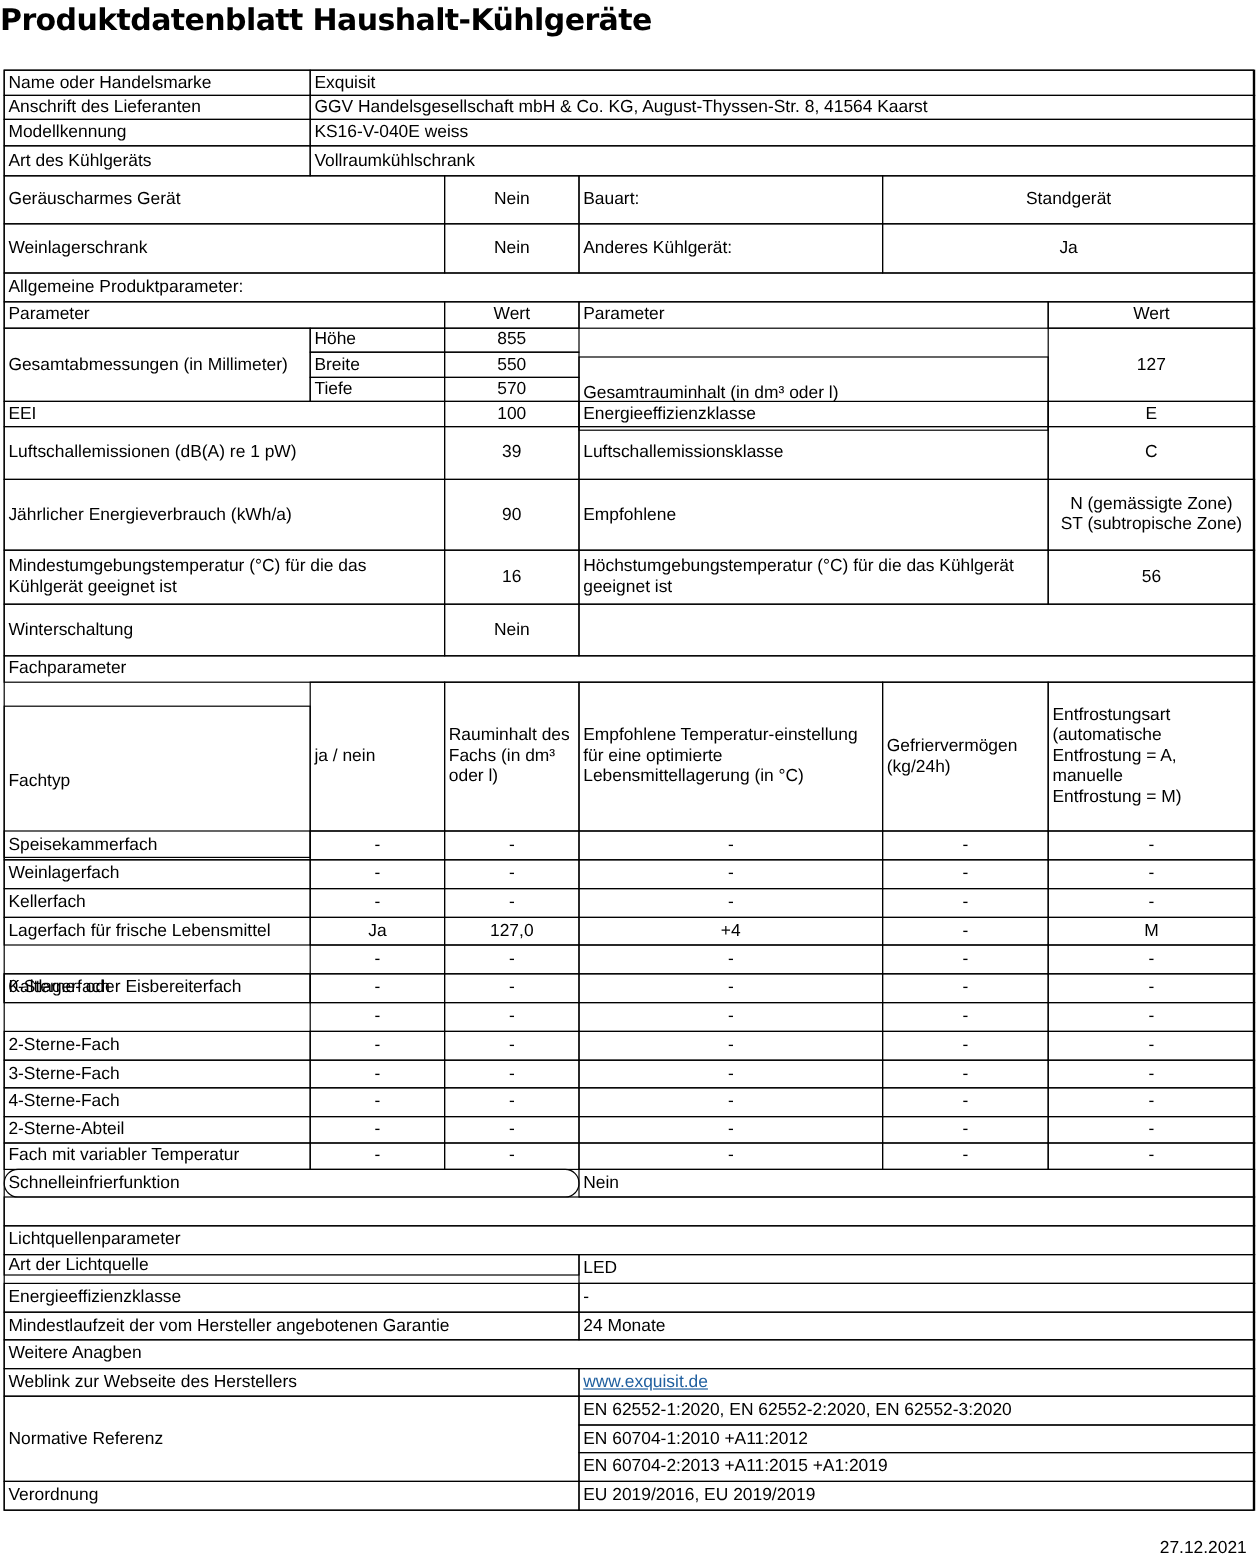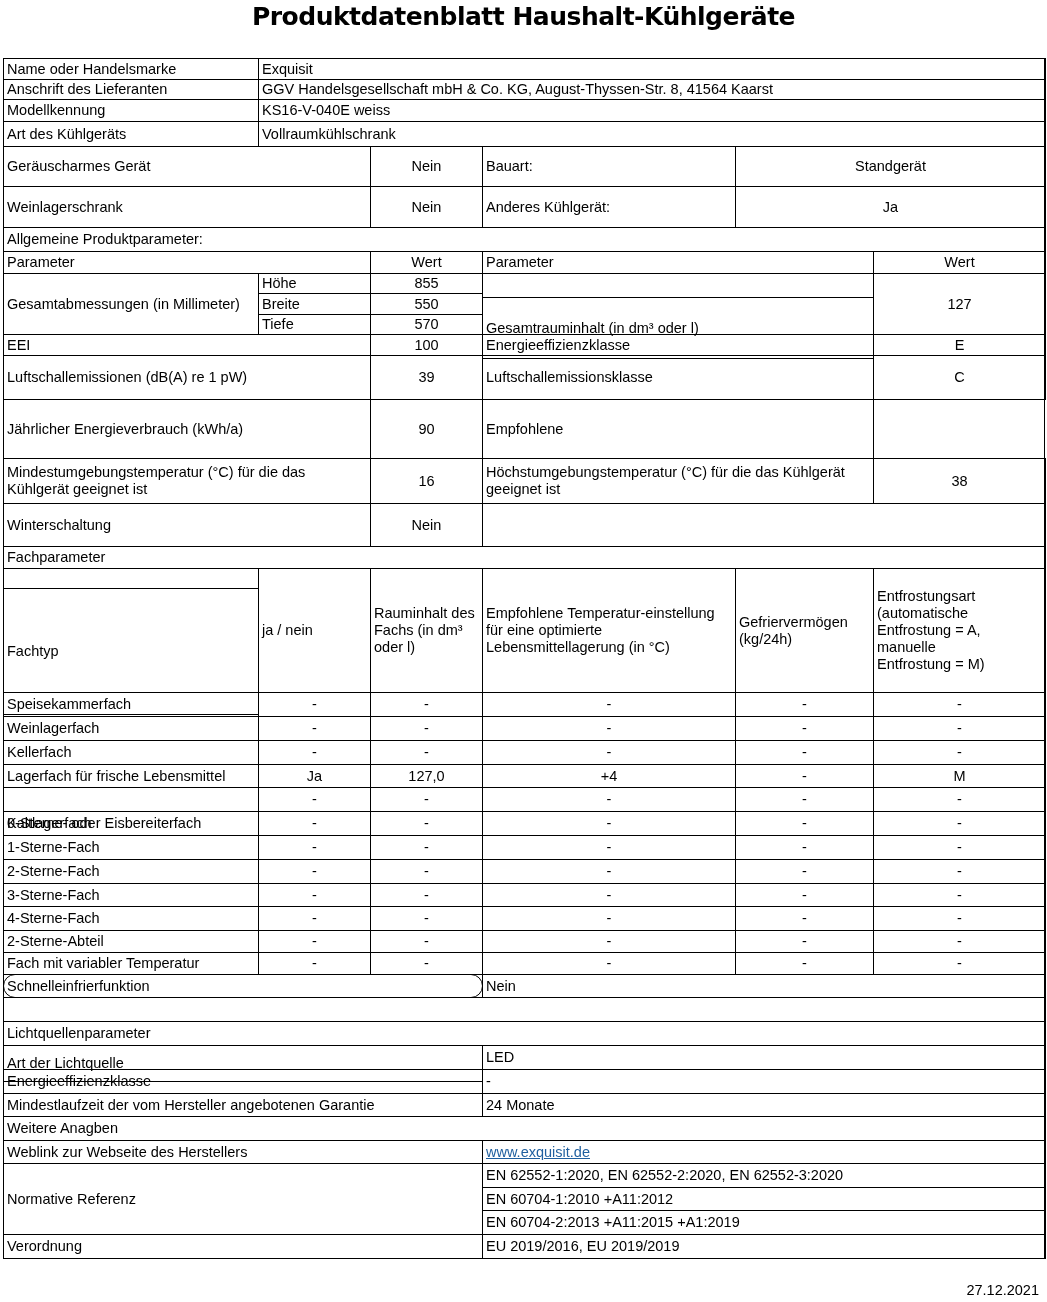--- a/index.html
+++ b/index.html
@@ -1,17 +1,17 @@
 <!DOCTYPE html>
 <html><head>
 <meta charset="utf-8">
 <style>
   html,body{margin:0;padding:0;background:#fff;}
   body{width:1047px;height:1302px;position:relative;overflow:hidden;font-family:"Liberation Sans",sans-serif;color:#000;}
-  #title{position:absolute;left:0;top:0;width:1047px;text-align:center;font-family:"DejaVu Sans",sans-serif;font-weight:bold;font-size:25px;letter-spacing:-0.5px;top:2px;line-height:30px;}
+  #title{position:absolute;left:0;top:0;width:1047px;font-family:"DejaVu Sans",sans-serif;font-weight:bold;font-size:25px;letter-spacing:-0.5px;top:2px;line-height:30px;}
   #sheet{position:absolute;left:0;top:0;width:1047px;height:1302px;}
   .c{position:absolute;box-sizing:border-box;border:1px solid #000;font-size:14.5px;line-height:17px;display:flex;align-items:center;padding:0 3px;overflow:hidden;white-space:pre-line;}
   .c.l{justify-content:flex-start;text-align:left;}
   .c.ctr{justify-content:center;text-align:center;}
   .c.link span{color:#1f5f9f;text-decoration:underline;}
   #outer{position:absolute;left:3px;top:58px;width:1042px;height:1201px;border:1.5px solid #000;box-sizing:border-box;pointer-events:none;}
   #date{position:absolute;right:8px;top:1282px;font-size:14.5px;}
 </style>
 </head>
 <body>
@@ -52,26 +52,28 @@
     <div class="c ctr" style="left: 370px; top: 334px; width: 113px; height: 22px;">100</div>
     <div class="c l" style="left: 482px; top: 334px; width: 392px; height: 22px;">Energieeffizienzklasse</div>
     <div class="c ctr" style="left: 873px; top: 334px; width: 173px; height: 22px;">E</div>
     <div class="c l" style="left: 3px; top: 355px; width: 368px; height: 45px;">Luftschallemissionen (dB(A) re 1 pW)</div>
     <div class="c ctr" style="left: 370px; top: 355px; width: 113px; height: 45px;">39</div>
     <div class="c l" style="left: 482px; top: 355px; width: 392px; height: 45px;">Luftschallemissionsklasse</div>
     <div class="c ctr" style="left: 873px; top: 355px; width: 173px; height: 45px;">C</div>
     <div class="c l" style="left: 3px; top: 399px; width: 368px; height: 60px;">Jährlicher Energieverbrauch (kWh/a)</div>
     <div class="c ctr" style="left: 370px; top: 399px; width: 113px; height: 60px;">90</div>
     <div class="c l" style="left: 482px; top: 399px; width: 392px; height: 60px;">Empfohlene</div>
+    <div class="c ctr" style="left: 873px; top: 399px; width: 173px; height: 60px;">N (gemässigte Zone)
+ST (subtropische Zone)</div>
     <div class="c l" style="left: 3px; top: 458px; width: 368px; height: 46px;">Mindestumgebungstemperatur (°C) für die das
 Kühlgerät geeignet ist</div>
     <div class="c ctr" style="left: 370px; top: 458px; width: 113px; height: 46px;">16</div>
     <div class="c l" style="left: 482px; top: 458px; width: 392px; height: 46px;">Höchstumgebungstemperatur (°C) für die das Kühlgerät
 geeignet ist</div>
-    <div class="c ctr" style="left: 873px; top: 458px; width: 173px; height: 46px;">38</div>
+    <div class="c ctr" style="left: 873px; top: 458px; width: 173px; height: 46px;">56</div>
     <div class="c l" style="left: 3px; top: 503px; width: 368px; height: 44px;">Winterschaltung</div>
     <div class="c ctr" style="left: 370px; top: 503px; width: 113px; height: 44px;">Nein</div>
     <div class="c l" style="left: 482px; top: 503px; width: 564px; height: 44px;"></div>
     <div class="c l" style="left: 3px; top: 546px; width: 1043px; height: 23px;">Fachparameter</div>
     <div class="c l" style="left: 3px; top: 588px; width: 256px; height: 127px;">Fachtyp</div>
     <div class="c l" style="left: 258px; top: 568px; width: 113px; height: 125px;">ja / nein</div>
     <div class="c l" style="left: 370px; top: 568px; width: 113px; height: 125px;">Rauminhalt des
 Fachs (in dm³
 oder l)</div>
     <div class="c l" style="left: 482px; top: 568px; width: 254px; height: 125px;">Empfohlene Temperatur-einstellung
@@ -113,21 +115,20 @@
     <div class="c ctr" style="left: 370px; top: 787px; width: 113px; height: 25px;">-</div>
     <div class="c ctr" style="left: 482px; top: 787px; width: 254px; height: 25px;">-</div>
     <div class="c ctr" style="left: 735px; top: 787px; width: 139px; height: 25px;">-</div>
     <div class="c ctr" style="left: 873px; top: 787px; width: 173px; height: 25px;">-</div>
     <div class="c l" style="left: 3px; top: 811px; width: 256px; height: 25px;">0-Sterne- oder Eisbereiterfach</div>
     <div class="c ctr" style="left: 258px; top: 811px; width: 113px; height: 25px;">-</div>
     <div class="c ctr" style="left: 370px; top: 811px; width: 113px; height: 25px;">-</div>
     <div class="c ctr" style="left: 482px; top: 811px; width: 254px; height: 25px;">-</div>
     <div class="c ctr" style="left: 735px; top: 811px; width: 139px; height: 25px;">-</div>
     <div class="c ctr" style="left: 873px; top: 811px; width: 173px; height: 25px;">-</div>
-    <div class="c l" style="left: 3px; top: 835px; width: 256px; height: 25px;">1-Sterne-Fach</div>
     <div class="c ctr" style="left: 258px; top: 835px; width: 113px; height: 25px;">-</div>
     <div class="c ctr" style="left: 370px; top: 835px; width: 113px; height: 25px;">-</div>
     <div class="c ctr" style="left: 482px; top: 835px; width: 254px; height: 25px;">-</div>
     <div class="c ctr" style="left: 735px; top: 835px; width: 139px; height: 25px;">-</div>
     <div class="c ctr" style="left: 873px; top: 835px; width: 173px; height: 25px;">-</div>
     <div class="c l" style="left: 3px; top: 859px; width: 256px; height: 25px;">2-Sterne-Fach</div>
     <div class="c ctr" style="left: 258px; top: 859px; width: 113px; height: 25px;">-</div>
     <div class="c ctr" style="left: 370px; top: 859px; width: 113px; height: 25px;">-</div>
     <div class="c ctr" style="left: 482px; top: 859px; width: 254px; height: 25px;">-</div>
     <div class="c ctr" style="left: 735px; top: 859px; width: 139px; height: 25px;">-</div>
@@ -153,21 +154,21 @@
     <div class="c l" style="left: 3px; top: 952px; width: 256px; height: 23px;">Fach mit variabler Temperatur</div>
     <div class="c ctr" style="left: 258px; top: 952px; width: 113px; height: 23px;">-</div>
     <div class="c ctr" style="left: 370px; top: 952px; width: 113px; height: 23px;">-</div>
     <div class="c ctr" style="left: 482px; top: 952px; width: 254px; height: 23px;">-</div>
     <div class="c ctr" style="left: 735px; top: 952px; width: 139px; height: 23px;">-</div>
     <div class="c ctr" style="left: 873px; top: 952px; width: 173px; height: 23px;">-</div>
     <div class="c l" style="left: 3px; top: 974px; width: 480px; height: 24px; border-radius: 12px;">Schnelleinfrierfunktion</div>
     <div class="c l" style="left: 482px; top: 974px; width: 564px; height: 24px;">Nein</div>
     <div class="c l" style="left: 3px; top: 997px; width: 1043px; height: 25px;"></div>
     <div class="c l" style="left: 3px; top: 1021px; width: 1043px; height: 25px;">Lichtquellenparameter</div>
-    <div class="c l" style="left: 3px; top: 1045px; width: 480px; height: 37px;">Art der Lichtquelle</div>
+    <div class="c l" style="left: 3px; top: 1045px; width: 480px; height: 18px;">Art der Lichtquelle</div>
     <div class="c l" style="left: 482px; top: 1045px; width: 564px; height: 25px;">LED</div>
     <div class="c l" style="left: 3px; top: 1069px; width: 480px; height: 25px;">Energieeffizienzklasse</div>
     <div class="c l" style="left: 482px; top: 1069px; width: 564px; height: 25px;">-</div>
     <div class="c l" style="left: 3px; top: 1093px; width: 480px; height: 24px;">Mindestlaufzeit der vom Hersteller angebotenen Garantie</div>
     <div class="c l" style="left: 482px; top: 1093px; width: 564px; height: 24px;">24 Monate</div>
     <div class="c l" style="left: 3px; top: 1116px; width: 1043px; height: 25px;">Weitere Anagben</div>
     <div class="c l" style="left: 3px; top: 1140px; width: 480px; height: 24px;">Weblink zur Webseite des Herstellers</div>
     <div class="c l link" style="left: 482px; top: 1140px; width: 564px; height: 24px;"><span>www.exquisit.de</span></div>
     <div class="c l" style="left: 3px; top: 1163px; width: 480px; height: 72px;">Normative Referenz</div>
     <div class="c l" style="left: 482px; top: 1163px; width: 564px; height: 25px;">EN 62552-1:2020, EN 62552-2:2020, EN 62552-3:2020</div>

